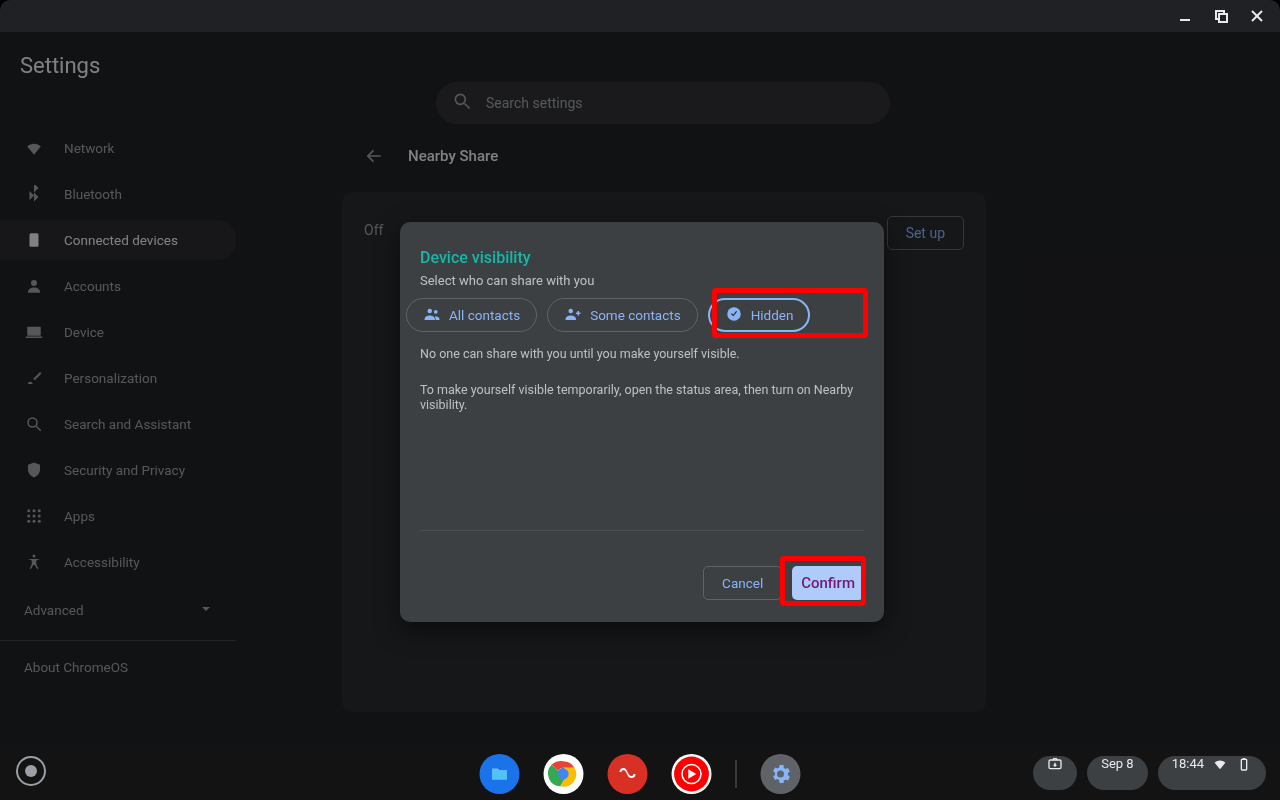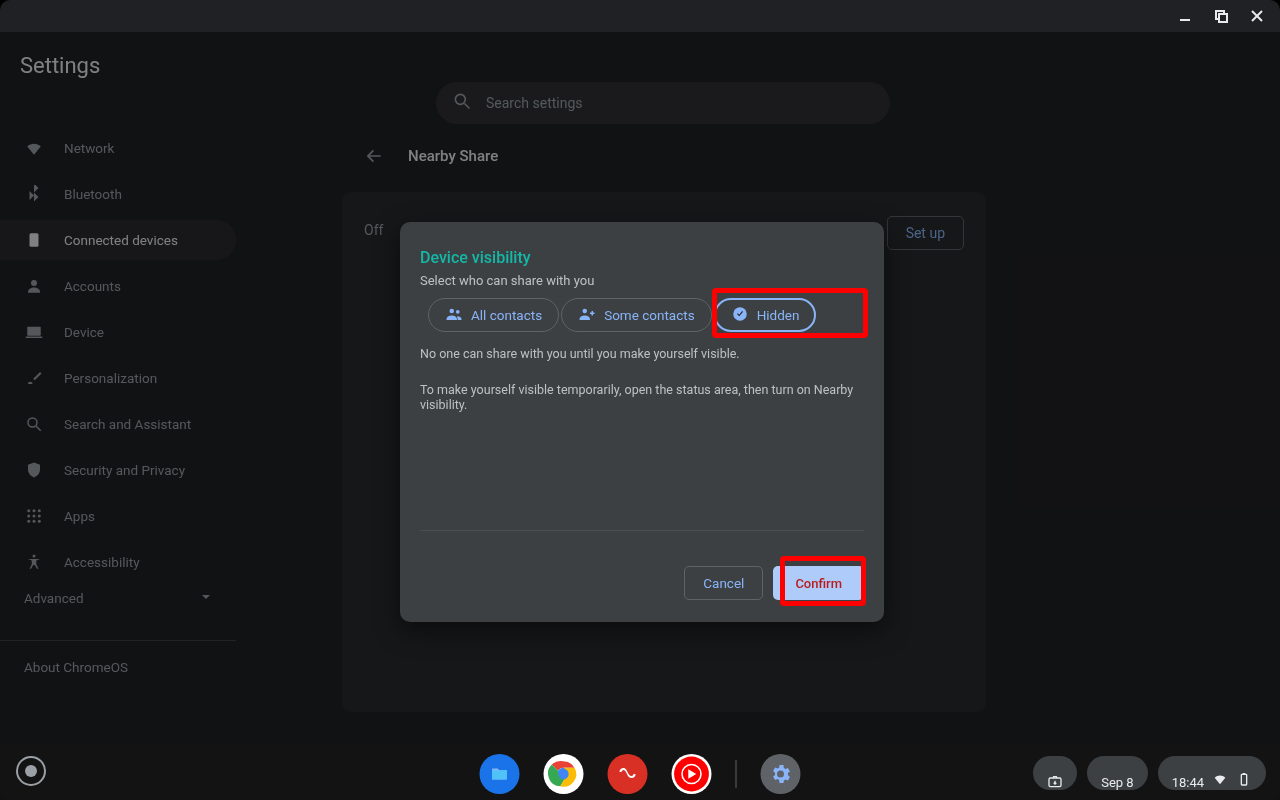--- a/index.html
+++ b/index.html
@@ -33,21 +33,21 @@
   .side-item {
     display:flex; align-items:center; height:40px; padding-left:24px; gap:20px;
     color:#9aa0a6; font-size:13.5px; border-top-right-radius:20px; border-bottom-right-radius:20px;
     margin-bottom:6px; width:236px;
   }
   .side-item.active { background:#2a2b2e; color:#e8eaed;text-align:right; }
   .side-item .sicon { width:20px; height:20px; display:flex; align-items:center; justify-content:center; }
   .side-item .sicon svg { width:18px; height:18px; fill:#9aa0a6; }
   .side-item.active .sicon svg { fill:#e8eaed; }
   .advanced-row {
-    display:flex; justify-content:space-between;
+    display:flex; align-items:center; justify-content:space-between;
     padding:0 24px; height:40px; color:#9aa0a6; font-size:13.5px; margin-top:8px; width:236px;
   }
   .advanced-row svg { width:12px; height:12px; fill:#9aa0a6; }
   .sidebar hr { border:none; border-top:1px solid #3c4043; margin:10px 0 6px 0; width:236px; }
   .about { padding-left:24px; height:40px; display:flex; align-items:center; color:#9aa0a6; font-size:13.5px; }
 
   
   .searchbar {
     position:absolute; left:436px; top:50px; width:454px; height:42px;
     background:#303134; border-radius:21px; display:flex; align-items:center; padding:0 16px; gap:14px;
@@ -80,21 +80,21 @@
 
   
   .dialog {
     position:absolute; left:400px; top:190px; width:484px; height:400px;
     background:#3c4043; border-radius:10px; box-shadow:0 8px 24px rgba(0,0,0,.5);
   }
   .dlg-head { position:absolute; left:20px; top:26px; }
   .dlg-title { font-size:16px; font-weight:500; color:#14b8a6; margin-bottom:6px; }
   .dlg-sub { font-size:13px; color:#bdc1c6; }
 
-  .opt-row { position:absolute; left:28px; top:76px; display:flex; gap:2px; }
+  .opt-row { position:absolute; left:6px; top:76px; display:flex; gap:10px; }
   .opt {
     height:34px; border:1px solid #5f6368; border-radius:18px; display:flex; align-items:center;
     padding:0 16px; gap:8px; color:#8ab4f8; font-size:13.5px; background:transparent;
   }
   .opt svg { width:18px; height:18px; fill:#8ab4f8; }
   .opt.sel { border:2px solid #8ab4f8; padding:0 15px; }
   .opt.sel .check-bg { fill:#8ab4f8; }
   .opt.sel .check-fg { fill:#202124; }
 
   .dlg-msg1 { position:absolute; left:20px; top:124px; font-size:12.5px; color:#bdc1c6; }
@@ -107,22 +107,22 @@
     height:34px; border:1px solid #5f6368; border-radius:5px; display:flex; align-items:center;
     padding:0 16px; gap:10px; color:#8ab4f8; font-size:13.5px; background:transparent;
   }
   .manage-btn svg { width:16px; height:16px; fill:#8ab4f8; }
   .dlg-footer .spacer { flex:1; }
   .cancel-btn {
     height:34px; border:1px solid #5f6368; border-radius:5px; padding:0 18px;
     color:#8ab4f8; font-size:13.5px; background:transparent; margin-right:10px;
   }
   .confirm-btn {
-    height:34px; border:none; border-radius:5px; padding:0 22px;
-    background:#aecbfa; color:#b91c1c; font-size:13px; font-weight:500;
+    height:34px; border:none; border-radius:5px; padding:0 9px;
+    background:#aecbfa; color:#701a75; font-size:15px; font-weight:500;
   }
 
   
   .hl { position:absolute; border:5px solid #ff0000; border-radius:4px; pointer-events:none; }
 
   
   .dimmer {
     position:absolute; left:0; top:0; right:0; bottom:0;
     background:rgba(0,0,0,0.45); pointer-events:none;
   }
@@ -143,21 +143,21 @@
   }
   .app {
     width:40px; height:40px; border-radius:50%; display:flex; align-items:center; justify-content:center;
     font-size:20px; color:#fff;
   }
   .shelf-divider { width:1px; height:28px; background:#5f6368; }
   .shelf-right {
     position:absolute; right:14px; bottom:10px; display:flex; align-items:center; gap:10px;
   }
   .pill {
-    height:34px; background:#3c4043; border-radius:17px; display:flex; align-items:flex-end;
+    height:34px; background:#3c4043; border-radius:17px; display:flex; align-items:flex-start;
     padding:0 14px; color:#e8eaed; font-size:13px; gap:8px;
   }
   .pill svg { width:16px; height:16px; fill:#e8eaed; }
   .ic { width:16px; height:16px; fill:#e8eaed; }
 
 </style>
 </head>
 <body>
 
 <div class="window">

